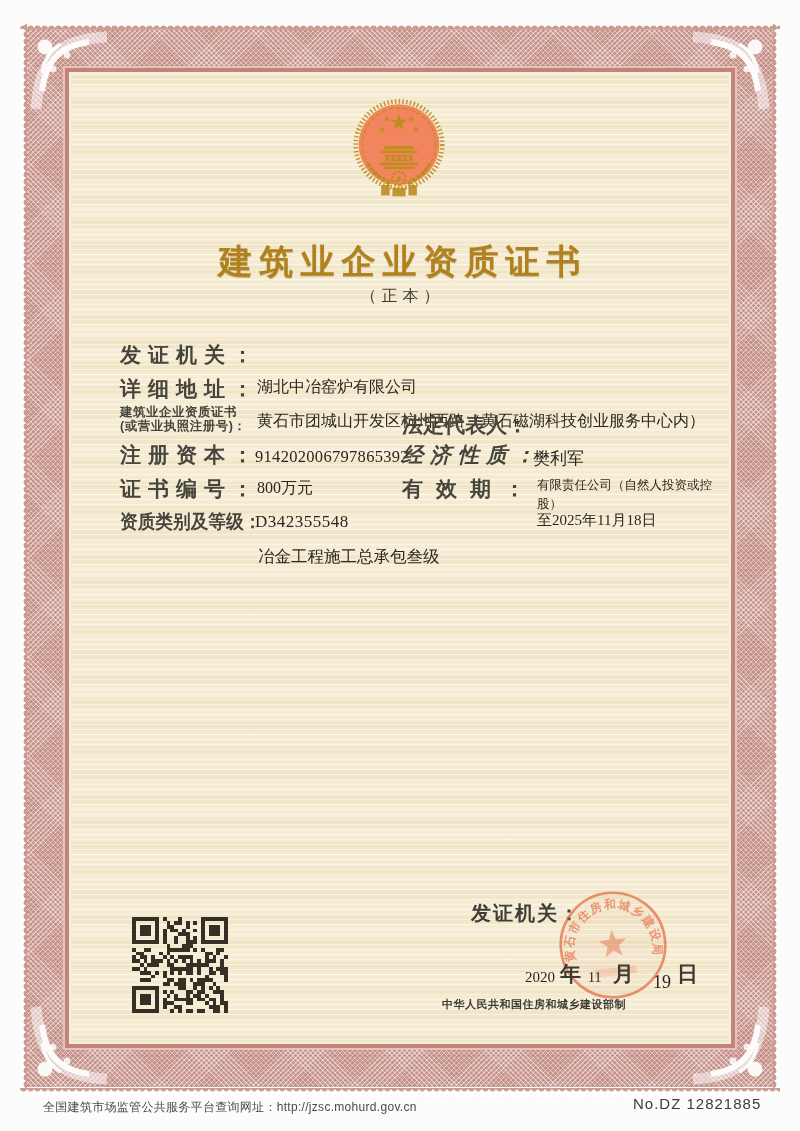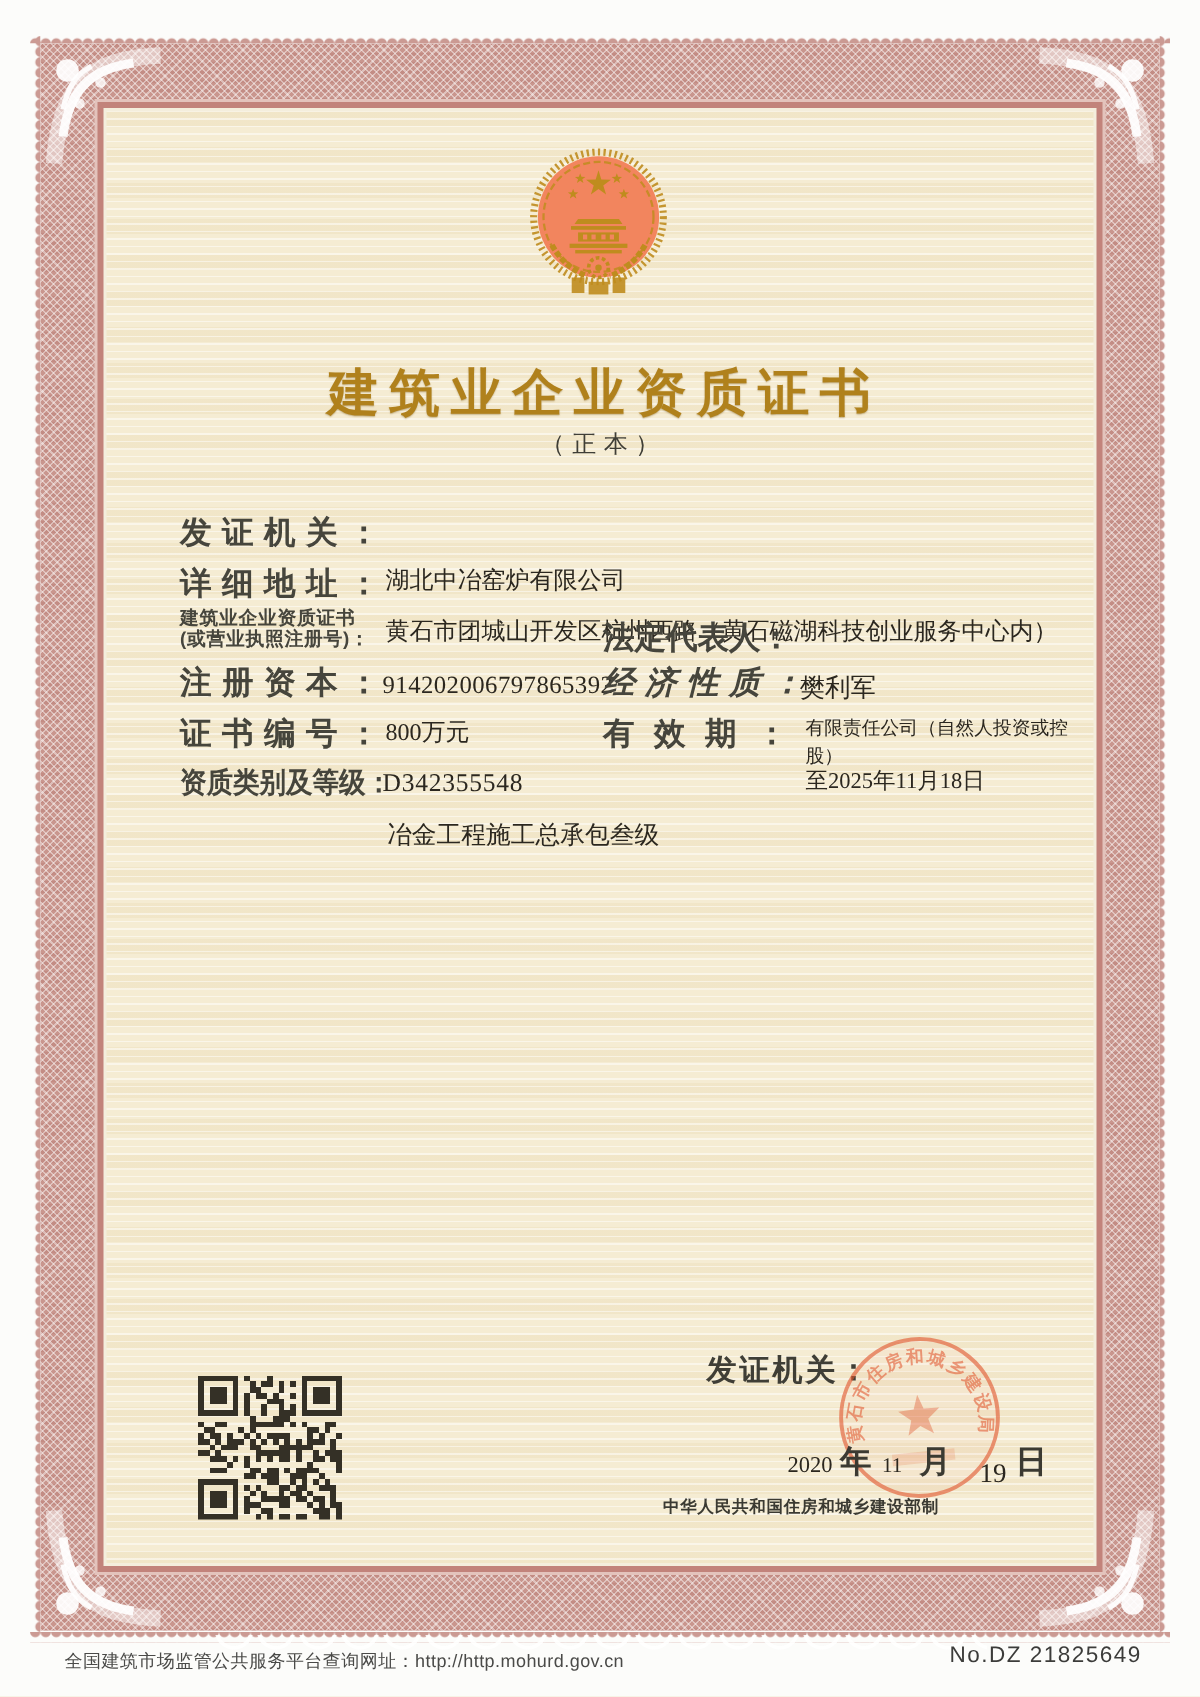--- a/index.html
+++ b/index.html
@@ -425,14 +425,14 @@
 
 <span class="el date-num" style="left:525px;top:969px;font-size:15px;">2020</span>
 <span class="el date-unit" style="left:560px;top:960px;">年</span>
 <span class="el date-num" style="left:588px;top:970px;font-size:14px;">11</span>
 <span class="el date-unit" style="left:613px;top:960px;">月</span>
 <span class="el date-num" style="left:653px;top:972px;font-size:18px;">19</span>
 <span class="el date-unit" style="left:677px;top:960px;">日</span>
 
 <span class="el maker">中华人民共和国住房和城乡建设部制</span>
 
-<span class="el footer-l">全国建筑市场监管公共服务平台查询网址：http://http.mohurd.gov.cn</span>
-<span class="el footer-r">No.DZ 21825649</span>
+<span class="el footer-l">全国建筑市场监管公共服务平台查询网址：http://jzsc.mohurd.gov.cn</span>
+<span class="el footer-r">No.DZ 12821885</span>
 
 </body></html>

